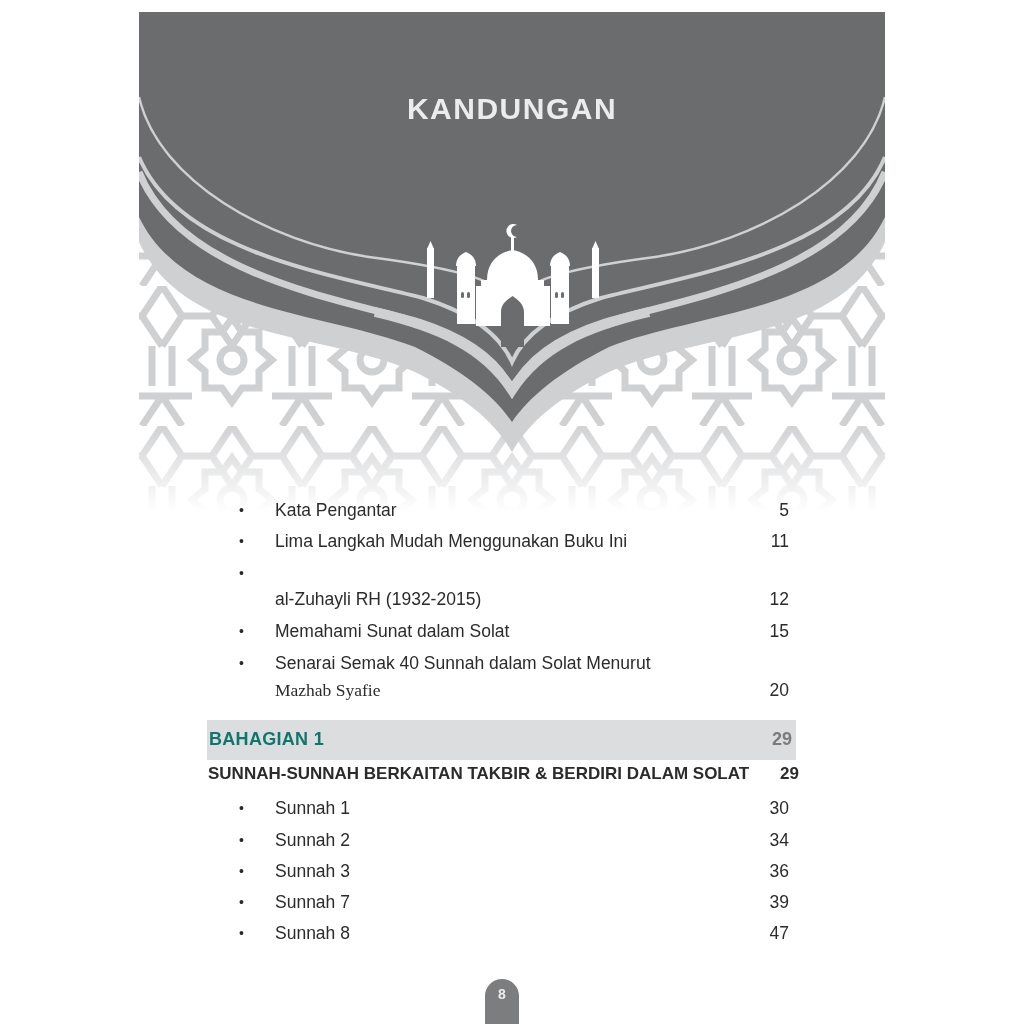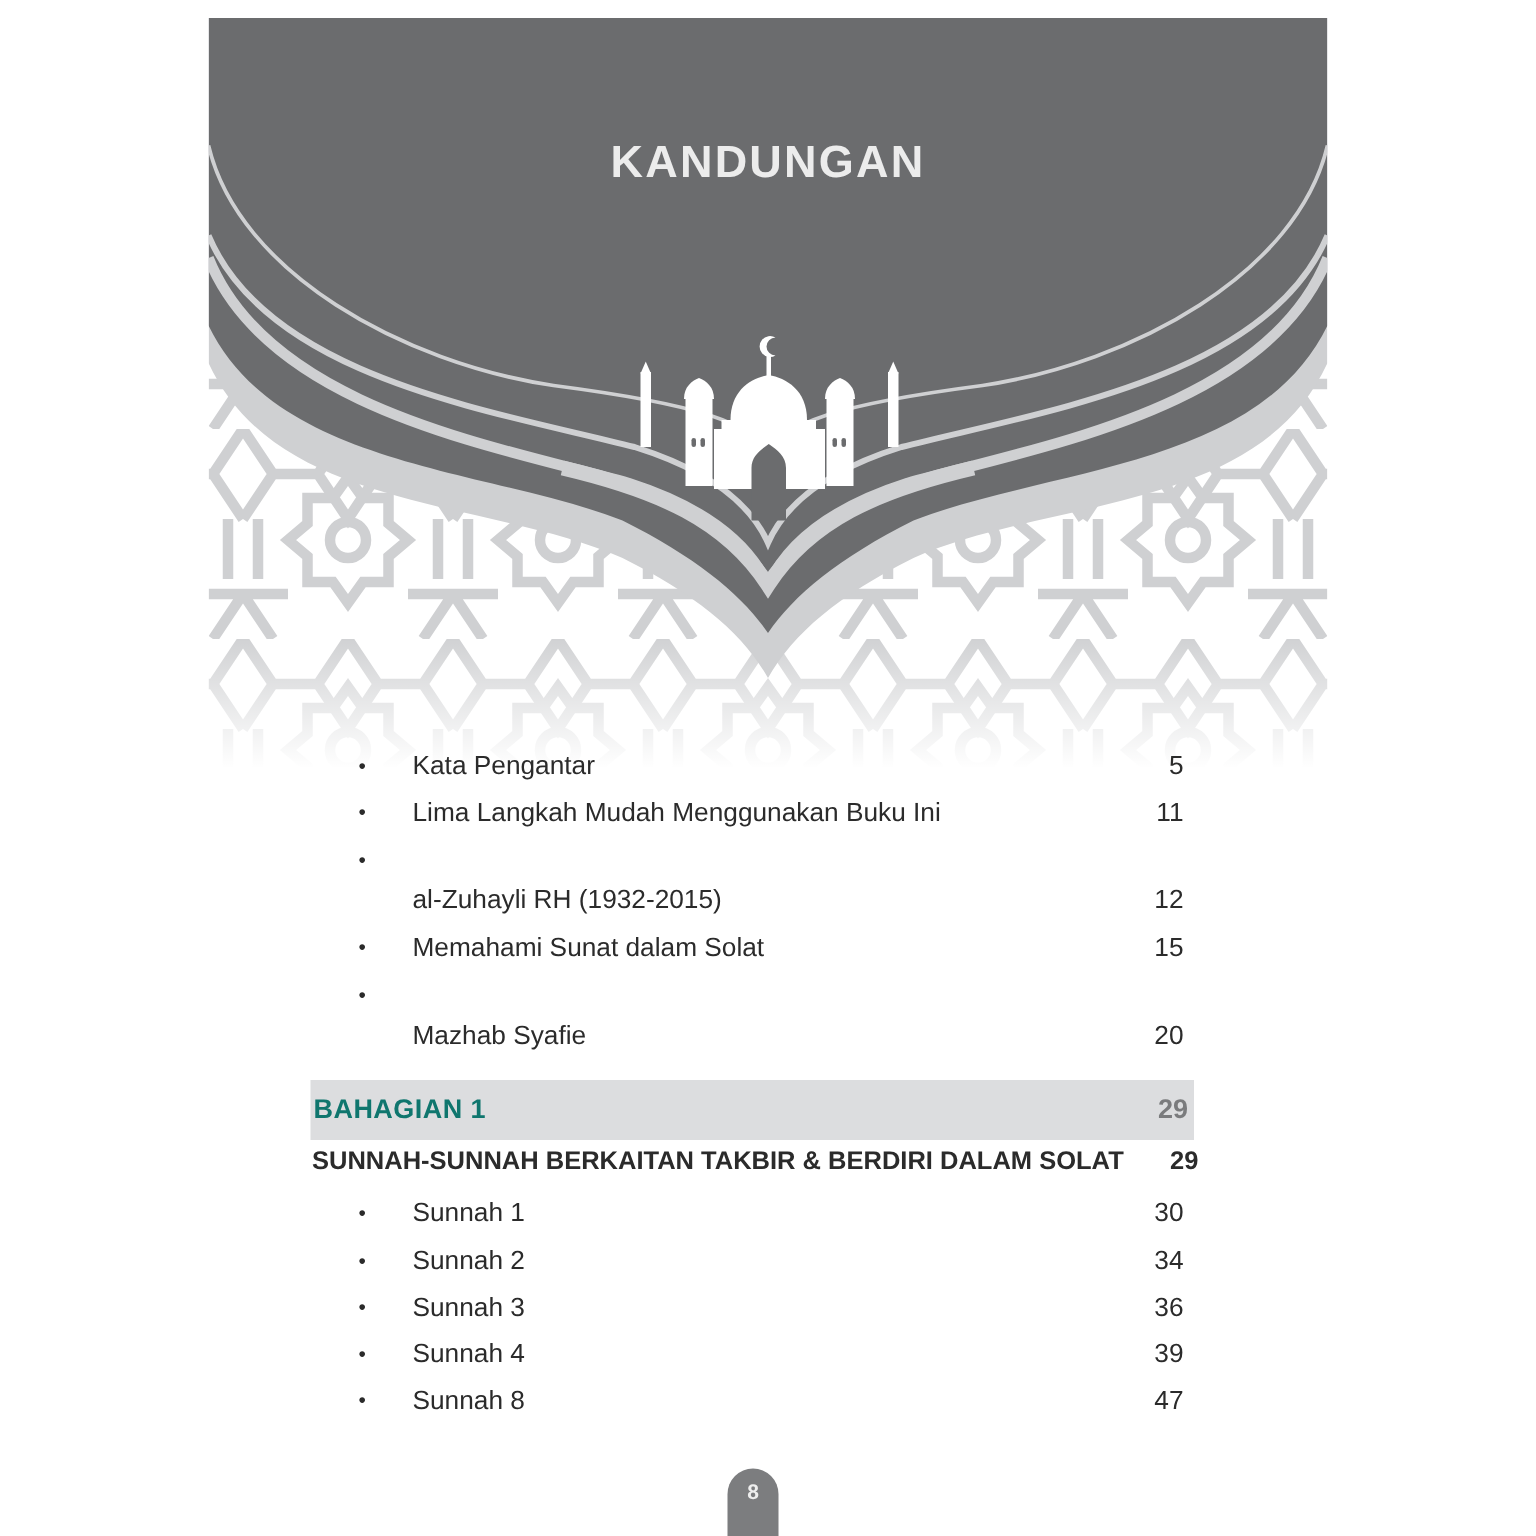--- a/index.html
+++ b/index.html
@@ -106,21 +106,22 @@
     <span class="text" style="top:26px;">al-Zuhayli RH (1932-2015)</span>
     <span class="page" style="top:26px;">12</span>
   </div>
   <div class="item" style="top:606px;">
     <span class="bullet">•</span>
     <span class="text">Memahami Sunat dalam Solat</span>
     <span class="page">15</span>
   </div>
   <div class="item" style="top:638px;height:56px;">
     <span class="bullet">•</span>
-    <span class="text" style="top:27px;">Mazhab Syafie</span>
+    <span class="text">Senarai Semak 40 Sunnah dalam Solat Menurut</span>
+    <span class="text" style="top:27px;font-family:Liberation Serif, serif;">Mazhab Syafie</span>
     <span class="page" style="top:27px;">20</span>
   </div>
 
   <div class="section-band">
     <span class="section-label">BAHAGIAN 1</span>
     <span class="section-page">29</span>
   </div>
 
   <div class="subsection">
     <span class="stext">SUNNAH-SUNNAH BERKAITAN TAKBIR &amp; BERDIRI DALAM SOLAT</span>
@@ -137,21 +138,21 @@
     <span class="text">Sunnah 2</span>
     <span class="page">34</span>
   </div>
   <div class="item" style="top:846px;">
     <span class="bullet">•</span>
     <span class="text">Sunnah 3</span>
     <span class="page">36</span>
   </div>
   <div class="item" style="top:877px;">
     <span class="bullet">•</span>
-    <span class="text">Sunnah 4</span>
+    <span class="text">Sunnah 7</span>
     <span class="page">39</span>
   </div>
   <div class="item" style="top:908px;">
     <span class="bullet">•</span>
     <span class="text">Sunnah 8</span>
     <span class="page">47</span>
   </div>
 
   <div class="page-tab">
     <div class="page-num">8</div>

